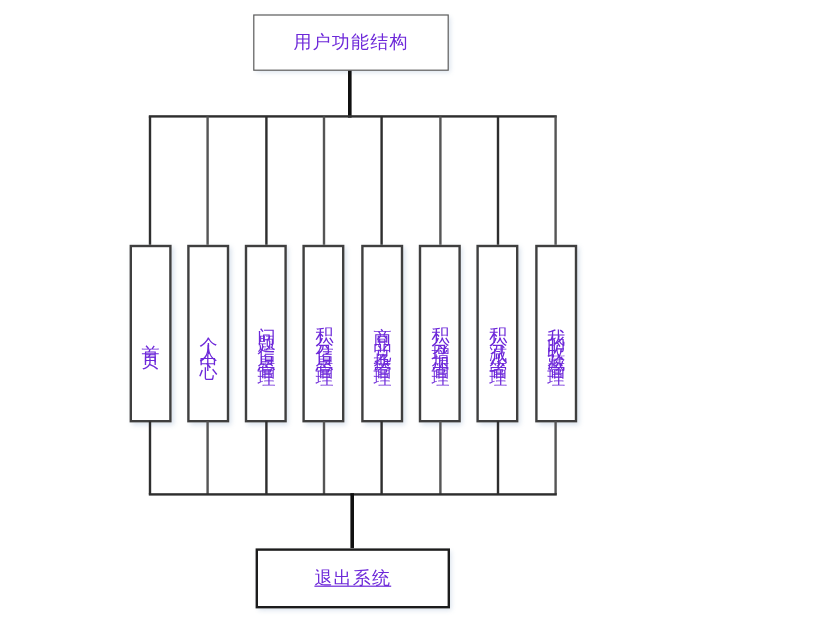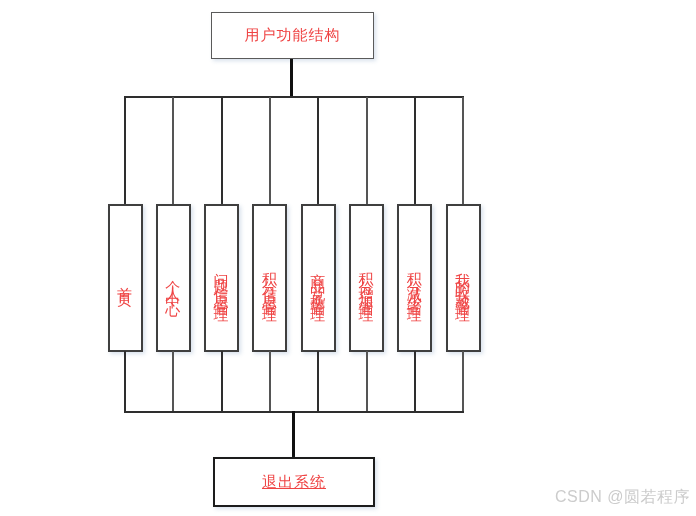--- a/index.html
+++ b/index.html
@@ -17,21 +17,21 @@
   }
   .node-box {
     position: absolute;
     box-sizing: border-box;
     background: #ffffff;
     border: 2px solid #3f3f3f;
     box-shadow: 2px 2px 4px rgba(170,190,215,0.45);
     display: flex;
     align-items: center;
     justify-content: center;
-    color: #ef4444;
+    color: #6d28d9;
   }
   .root-box {
     left: 211px; top: 12px;
     width: 163px; height: 47px;
     border: 1px solid #5a5a5a;
     font-size: 15px;
     letter-spacing: 1px;
   }
   .exit-box {
     left: 213px; top: 457px;
@@ -133,15 +133,14 @@
     </div>
 
   <div class="line" style="left:124px; top:411px; width:340px; height:2px;"></div>
 
   <div class="line thick" style="left:292px; top:411px; width:3px; height:46px;"></div>
 
   <div class="node-box exit-box">
     <span>退出系统</span>
   </div>
 
-  <div class="watermark">CSDN @圆若程序</div>
 
 </div>
 
 </body></html>

